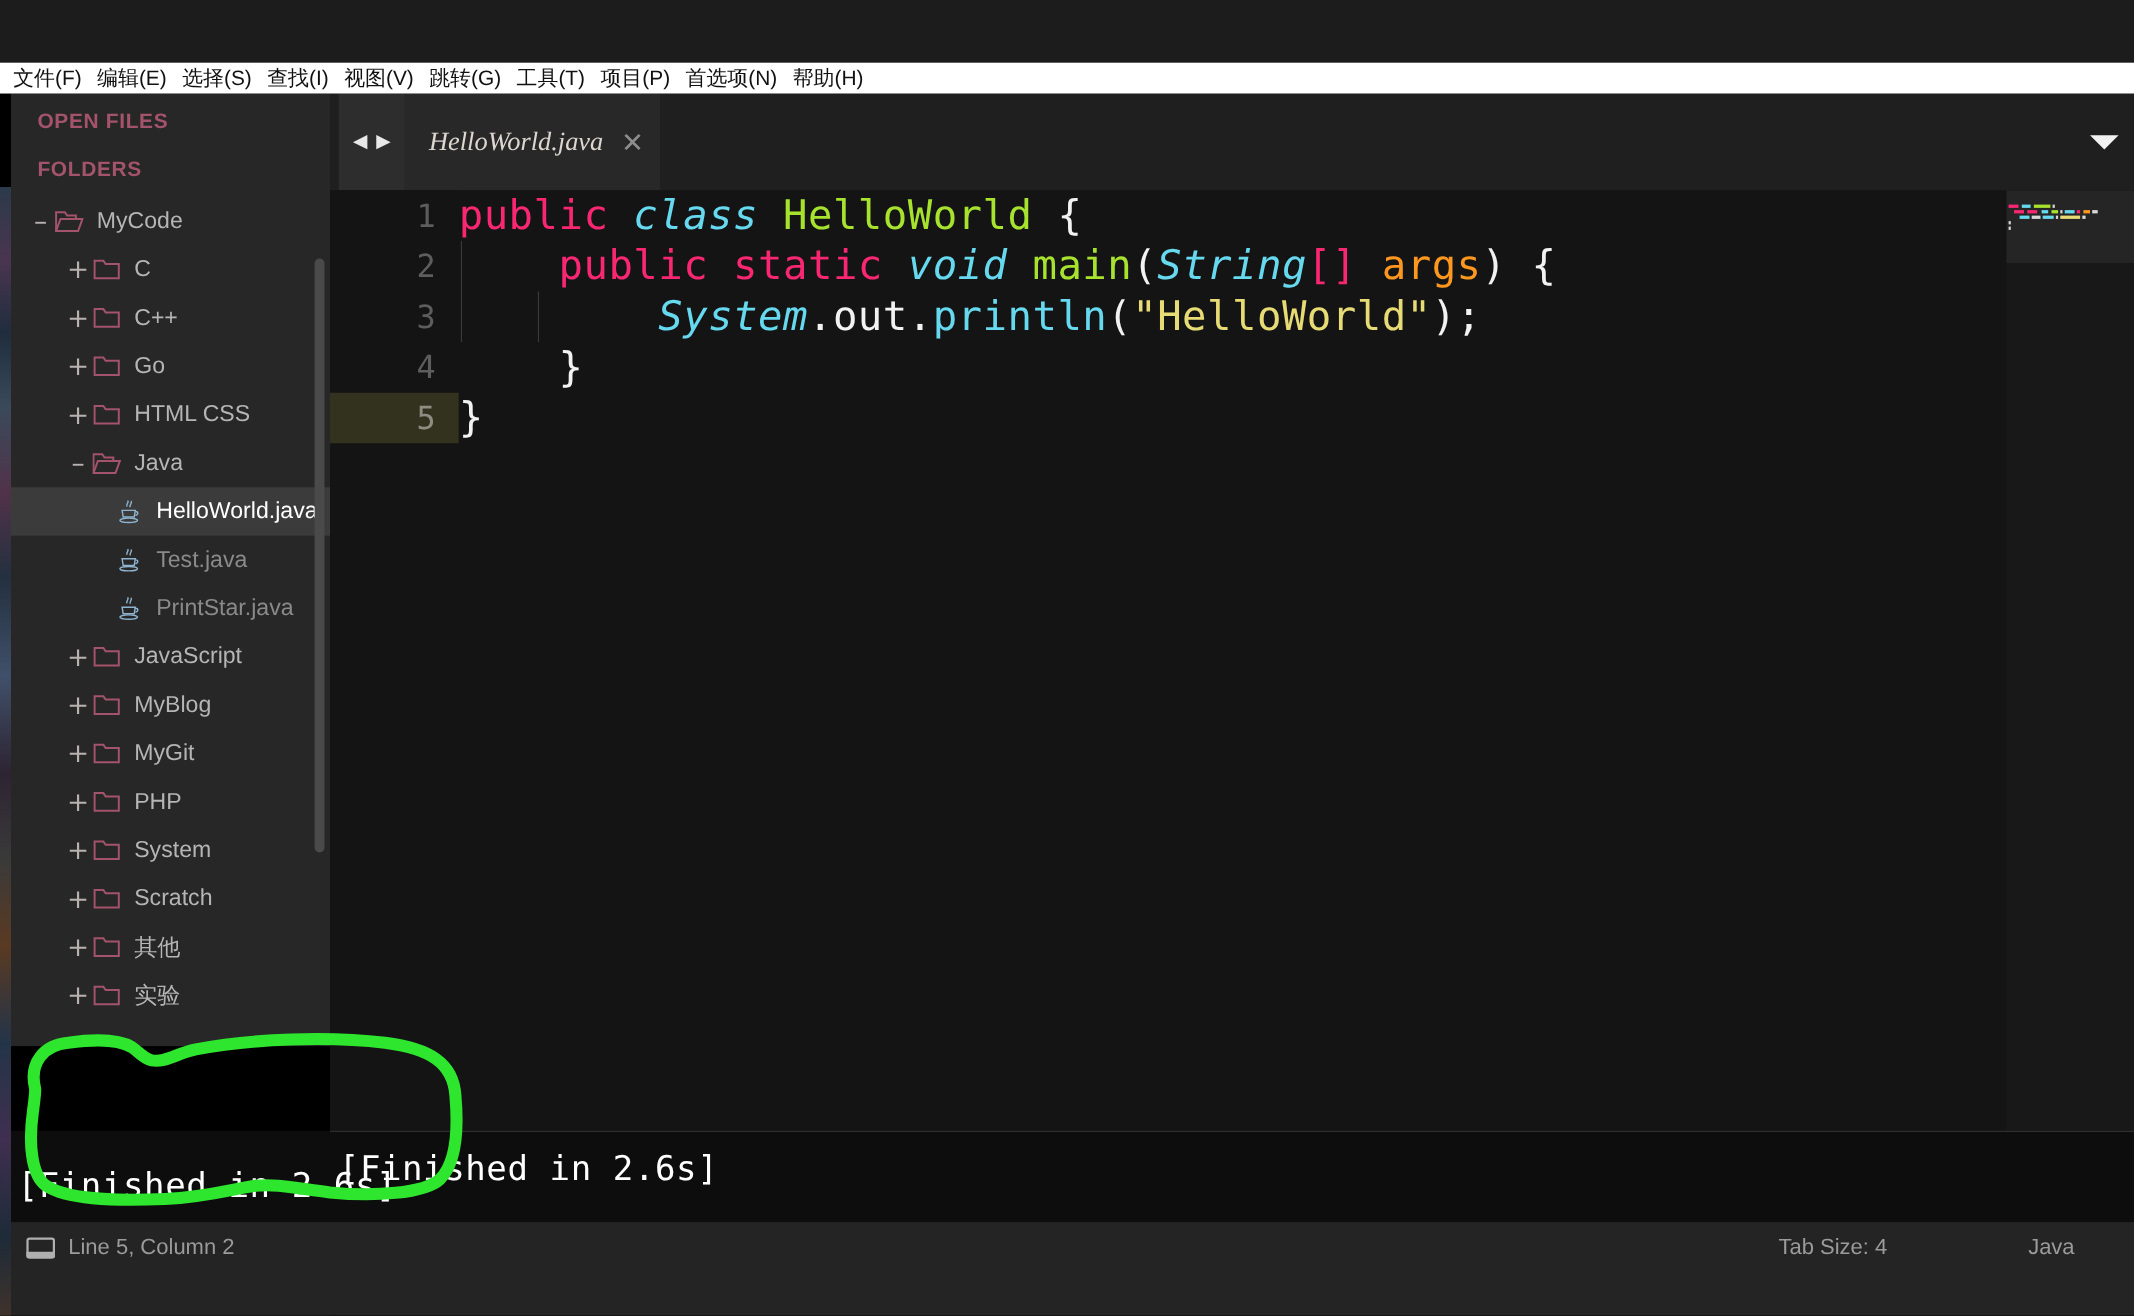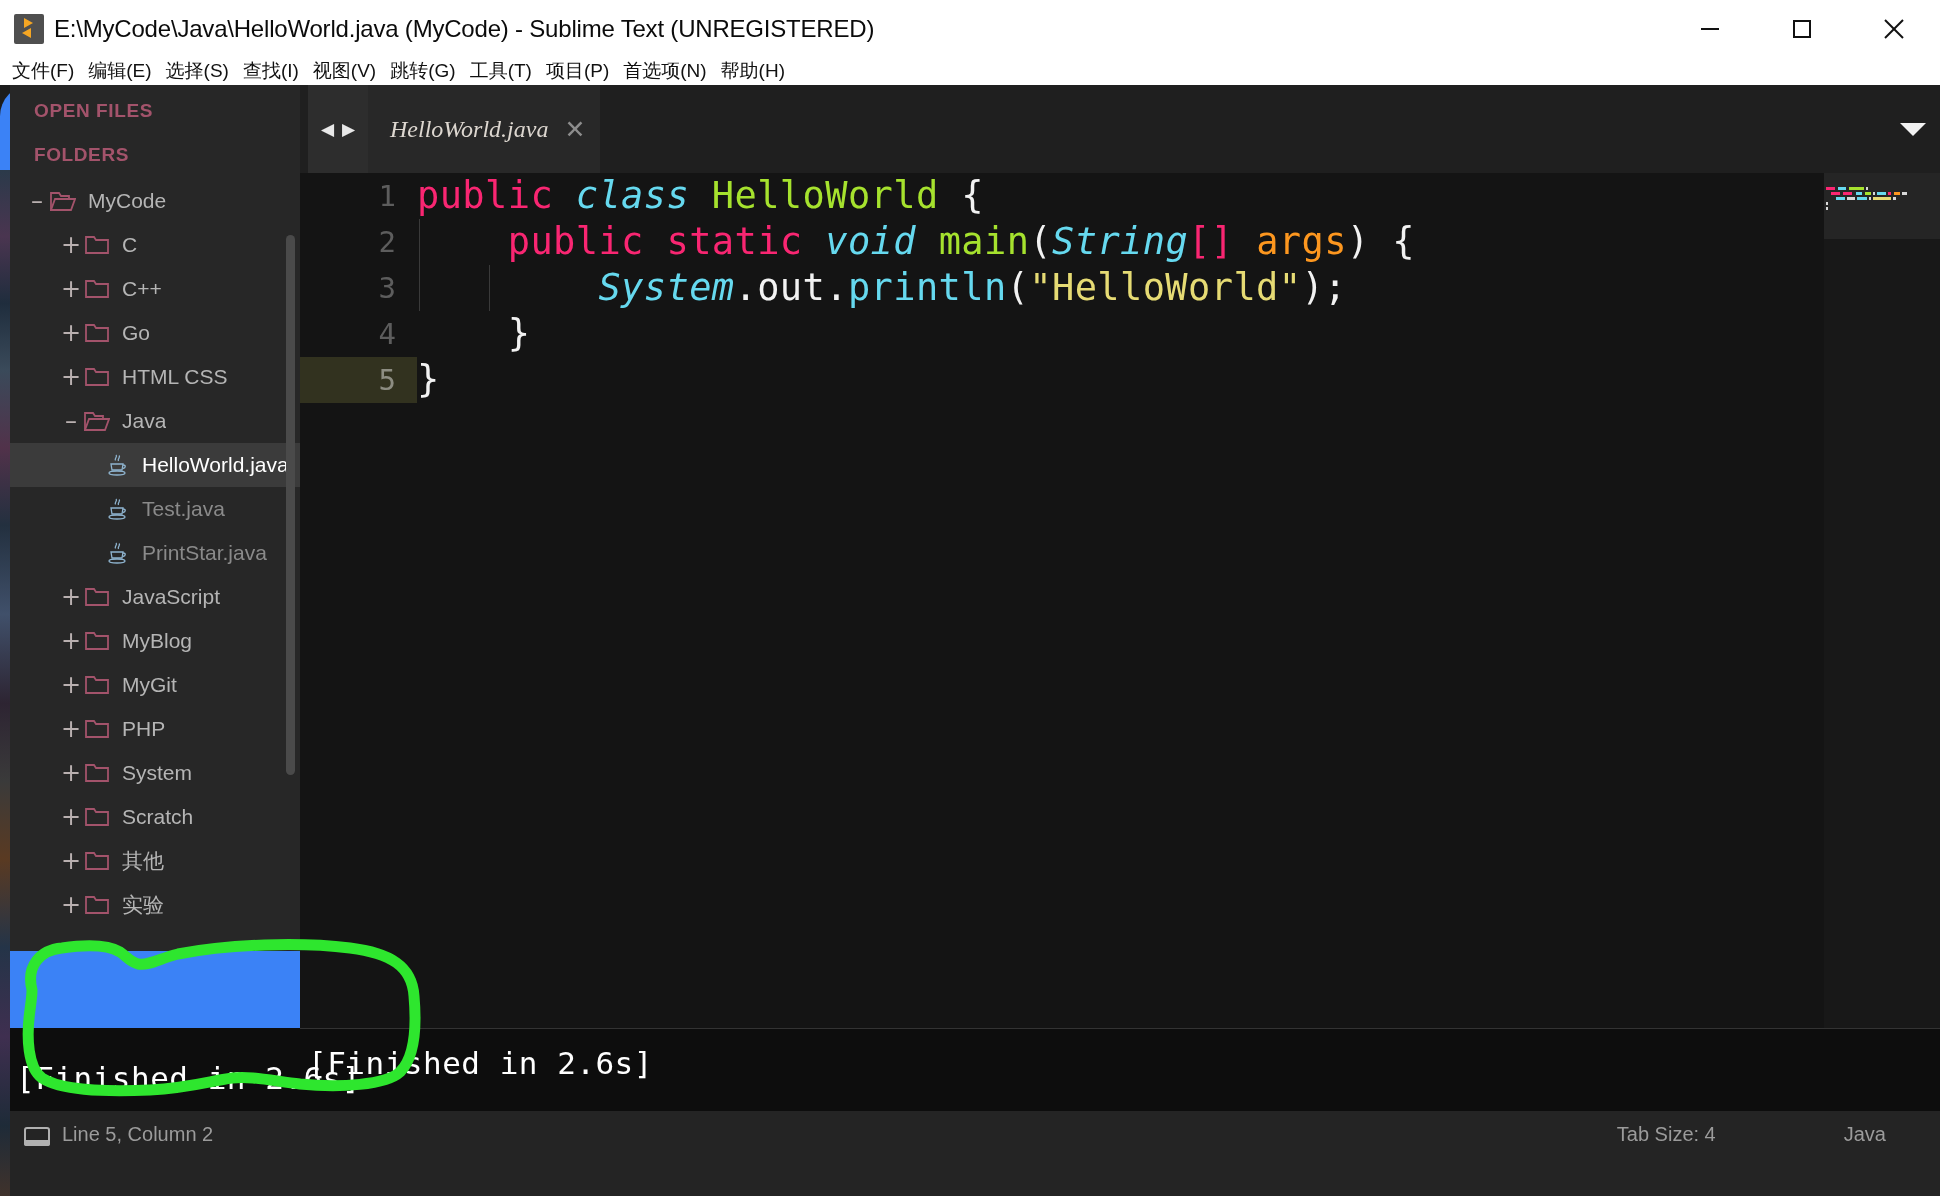--- a/index.html
+++ b/index.html
@@ -104,22 +104,21 @@
     color: #111;
     margin-right: 14px;
     white-space: nowrap;
   }
 
   
   .main {
     position: absolute;
     left: 0; top: 85px;
     width: 1940px; height: 1111px;
-    background: #3b82f6;
-    border-radius: 31px;
+    background: #000000;
   }
 
   
   .sidebar {
     position: absolute;
     left: 10px; top: 0;
     width: 290px; height: 866px;
     background: #272727;
     overflow: hidden;
   }
@@ -360,21 +359,21 @@
     position: absolute;
     left: 0; top: 1111px;
     width: 1940px; height: 85px;
     background: #242424;
     display: flex;
     align-items: flex-start;
     z-index: 20;
   }
   .status-left {
     display: flex;
-    align-items: flex-end;
+    align-items: center;
     margin-left: 24px;
     margin-top: 12px;
   }
   .status-icon {
     width: 26px; height: 19px;
     border: 2px solid #b0b0b0;
     border-radius: 3px;
     margin-right: 12px;
     position: relative;
     flex: none;
@@ -408,42 +407,20 @@
     width: 430px; height: 190px;
     pointer-events: none;
     z-index: 50;
   }
 </style>
 </head>
 <body>
 
 <div id="app">
 
-  <div class="titlebar">
-    <div class="title-icon"></div>
-    <div class="title-text">E:\MyCode\Java\HelloWorld.java (MyCode) - Sublime Text (UNREGISTERED)</div>
-    <div class="win-controls">
-      <div class="win-btn">
-        <svg width="26" height="26" viewBox="0 0 26 26">
-            <line x1="4" y1="13" x2="22" y2="13" stroke="#111" stroke-width="2"></line>
-          </svg>
-      </div>
-      <div class="win-btn">
-        <svg width="26" height="26" viewBox="0 0 26 26">
-            <rect x="5" y="5" width="16" height="16" fill="none" stroke="#111" stroke-width="2"></rect>
-          </svg>
-      </div>
-      <div class="win-btn">
-        <svg width="28" height="28" viewBox="0 0 28 28">
-            <line x1="5" y1="5" x2="23" y2="23" stroke="#111" stroke-width="2"></line>
-            <line x1="23" y1="5" x2="5" y2="23" stroke="#111" stroke-width="2"></line>
-          </svg>
-      </div>
-    </div>
-  </div>
 
   <div class="menubar" id="menubar">
       <div class="menu-item">文件(F)</div>
       <div class="menu-item">编辑(E)</div>
       <div class="menu-item">选择(S)</div>
       <div class="menu-item">查找(I)</div>
       <div class="menu-item">视图(V)</div>
       <div class="menu-item">跳转(G)</div>
       <div class="menu-item">工具(T)</div>
       <div class="menu-item">项目(P)</div>

